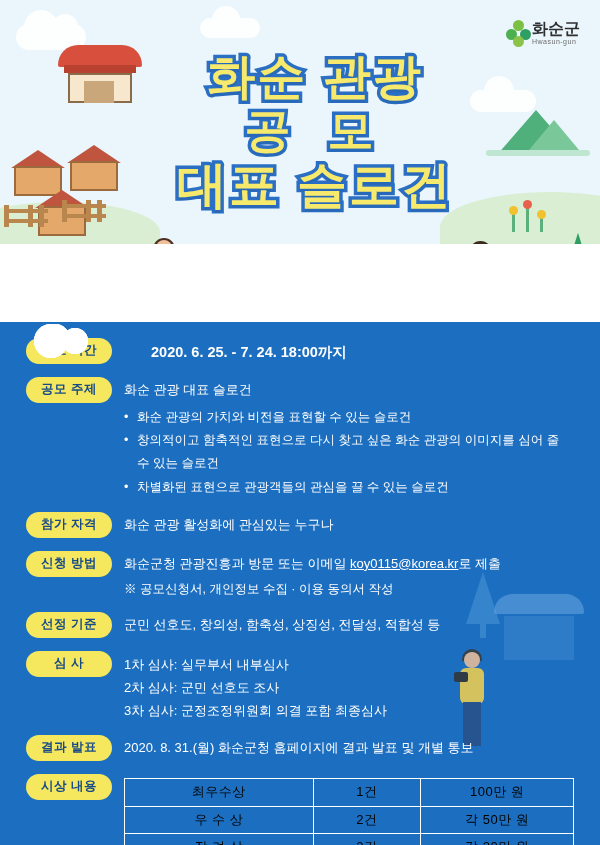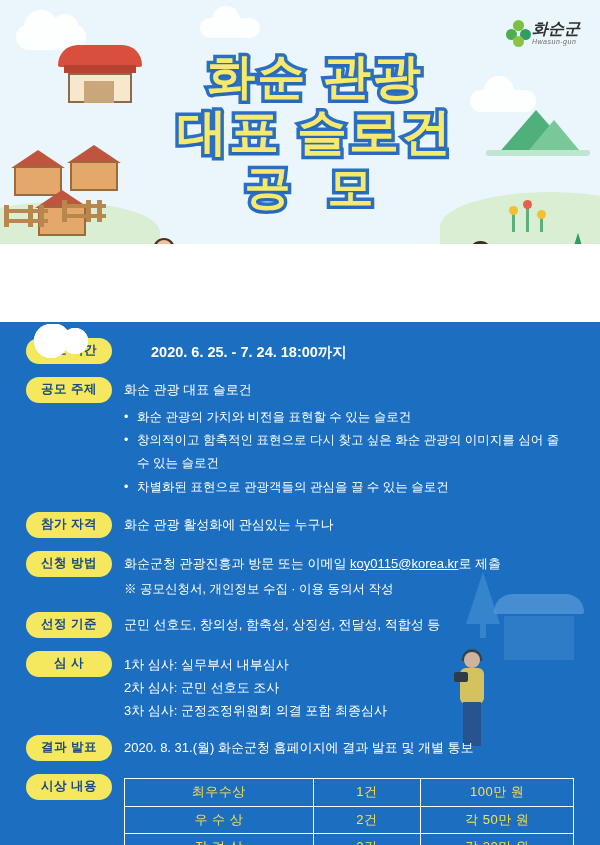--- a/index.html
+++ b/index.html
@@ -213,21 +213,21 @@
     paint-order: stroke fill;
     text-shadow: 0 3px 0 rgba(0,0,0,0.06);
   }
   .tl1 { font-size: 48px; }
   .tl2 { font-size: 50px; margin-top: 4px; }
   .tl3 { font-size: 46px; margin-top: 4px; letter-spacing: 12px; }
 
   
   .logo {
     position: absolute; right: 20px; top: 20px;
-    display: flex; align-items: center; gap: 0; z-index: 8; font-style: italic;
+    display: flex; align-items: center; gap: 0; z-index: 8;
   }
   .logo .mark { width: 26px; height: 26px; position: relative; }
   .logo .mark span {
     position: absolute; width: 11px; height: 11px; border-radius: 50%;
   }
   .logo .mark span:nth-child(1){ left: 7px; top: 0; background:#7ac143; }
   .logo .mark span:nth-child(2){ left: 0; top: 9px; background:#4caf50; }
   .logo .mark span:nth-child(3){ left: 14px; top: 9px; background:#2e9e63; }
   .logo .mark span:nth-child(4){ left: 7px; top: 16px; background:#8bc34a; }
   .logo .ltext { line-height: 1.05; }
@@ -299,21 +299,21 @@
   .email-link { text-decoration: underline; color: #ffffff; }
   .lines div { line-height: 1.75; font-size: 13px; }
 
   
   .award-table {
     width: 100%; border-collapse: collapse; margin-top: 1px;
     background: #1c6fc0;
   }
   .award-table td {
     border: 1px solid #ffffff;
-    color: #fde047;
+    color: #000000;
     font-size: 13px;
     padding: 3px 4px;
     text-align: center;
     letter-spacing: .5px;
   }
   .award-table td.c1 { width: 42%; }
   .award-table td.c2 { width: 24%; }
   .award-table td.c3 { width: 34%; }
 </style>
 </head>
@@ -438,22 +438,22 @@
           <span></span>
       </div>
       <div class="ltext">
         <div class="lname">화순군</div>
         <div class="lsub">Hwasun-gun</div>
       </div>
     </div>
 
     <div class="title-wrap">
       <div class="title-line tl1">화순 관광</div>
+      <div class="title-line tl3">공 모</div>
       <div class="title-line tl2">대표 슬로건</div>
-      <div class="title-line tl3">공 모</div>
     </div>
   </div>
 
   <div class="content">
 
     <div class="deco-tree">
         <div class="tp"></div>
         <div class="tr"></div>
       </div>
     <div class="deco-hanok">

